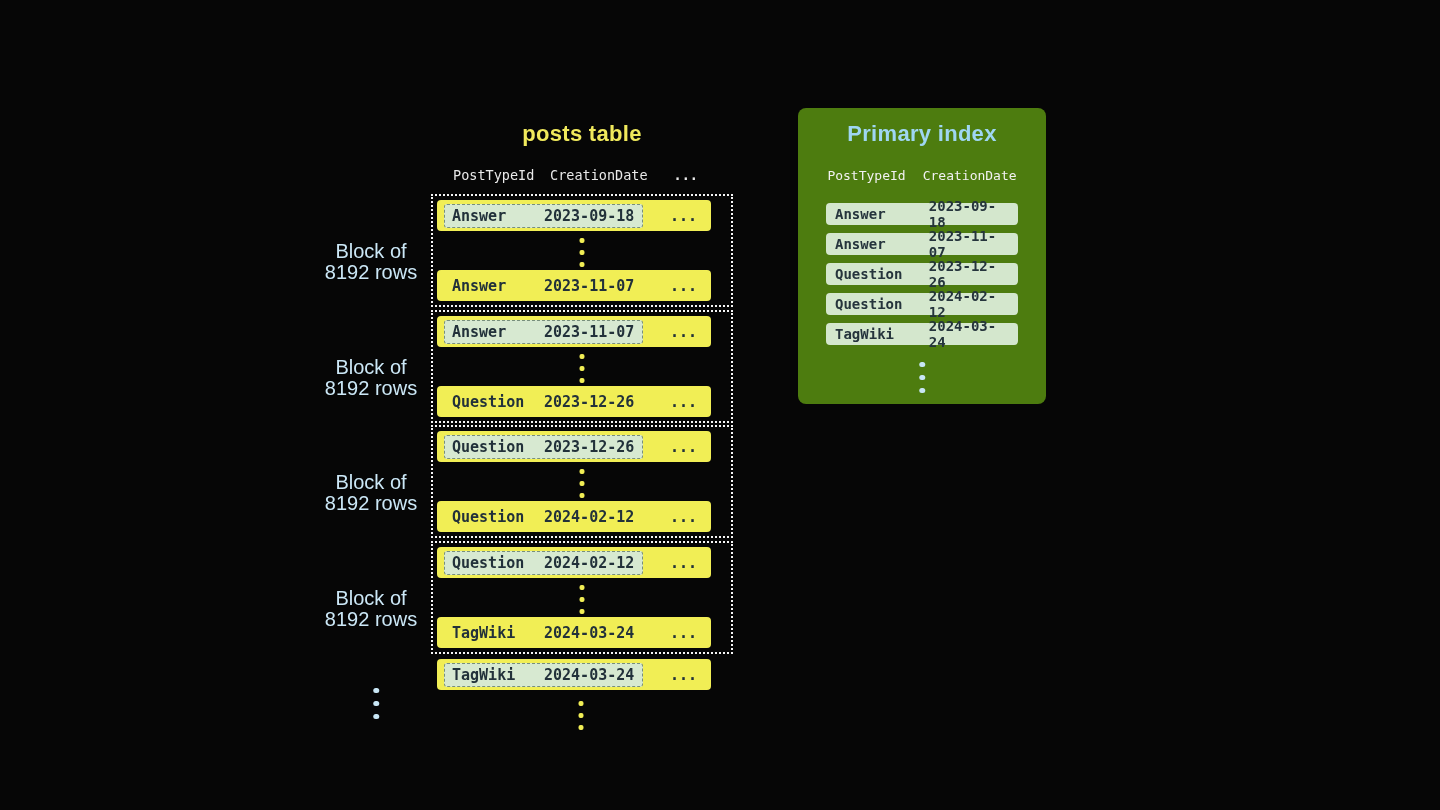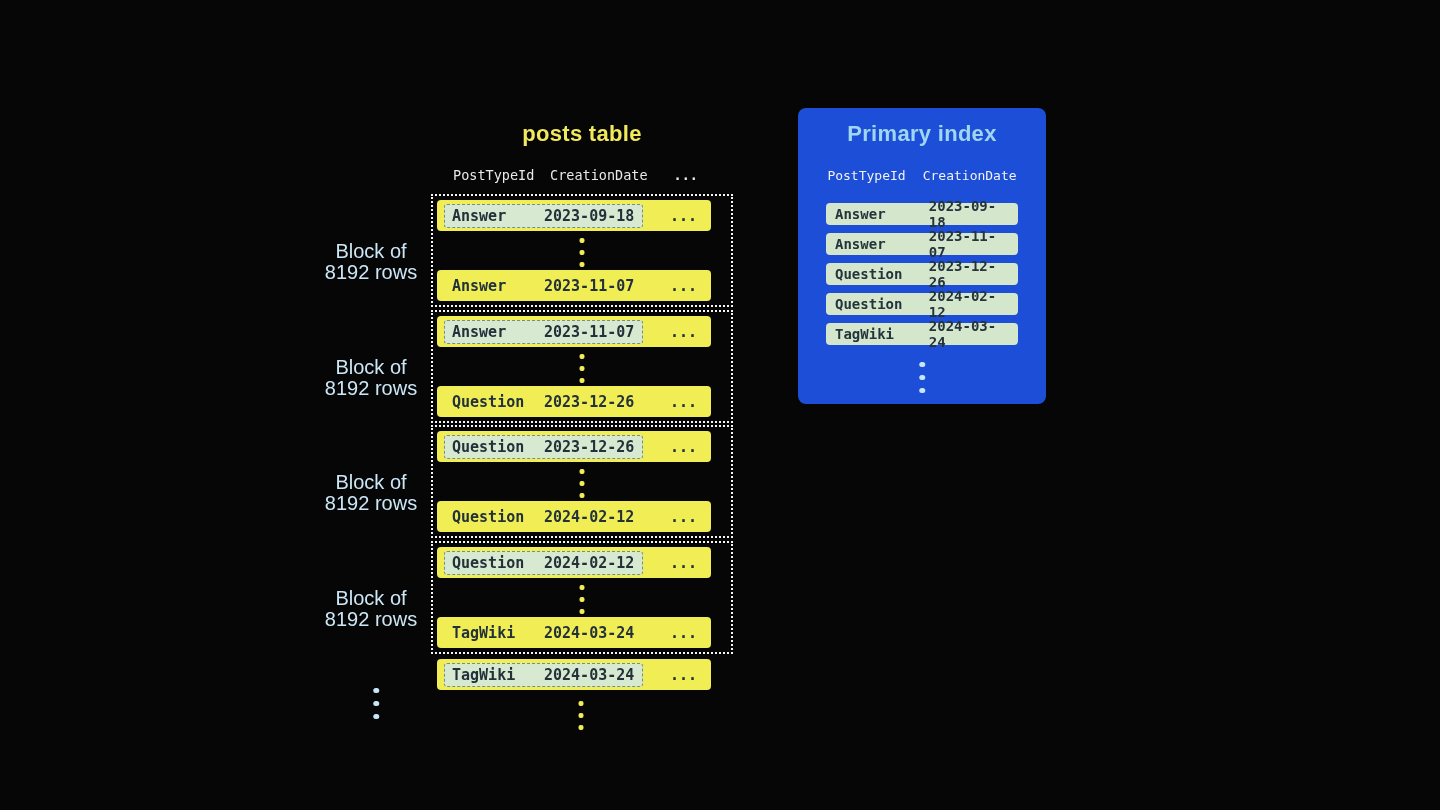--- a/index.html
+++ b/index.html
@@ -55,21 +55,21 @@
 
   
   .block-label{
     position:absolute;left:306px;width:130px;text-align:center;
     color:#cbe7f6;font-size:20px;line-height:21px;
   }
 
   
   .panel{
     position:absolute;left:798px;top:108px;width:248px;height:296px;
-    background:#1d4ed8;border-radius:8px;
+    background:#4d7c0f;border-radius:8px;
   }
   .panel-title{
     position:absolute;top:13px;left:0;width:100%;text-align:center;
     font-size:22px;font-weight:600;color:#9fd6f2;letter-spacing:.3px;
   }
   .panel-header{
     position:absolute;top:60px;left:0;width:100%;display:flex;justify-content:center;gap:17px;
     font-family:"DejaVu Sans Mono","Liberation Mono",monospace;
     font-size:13px;color:#f2f2f2;
   }

